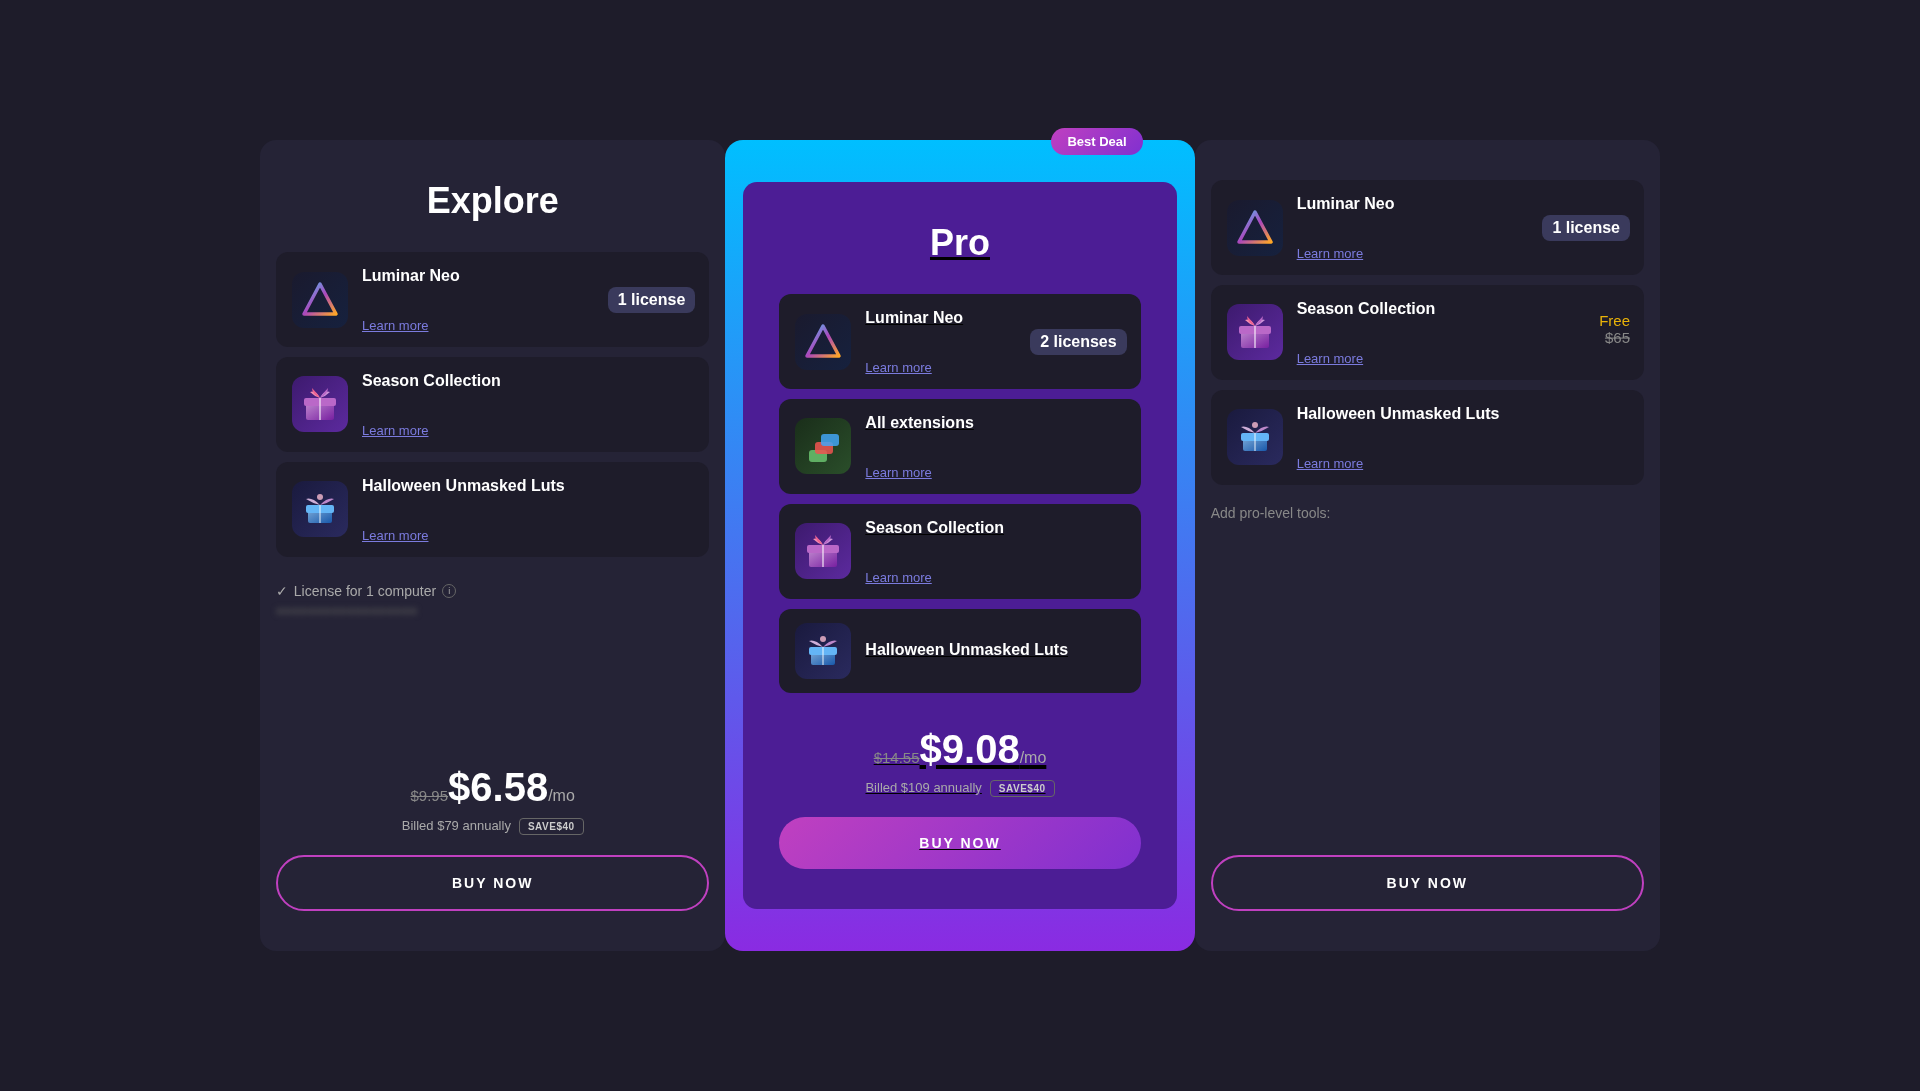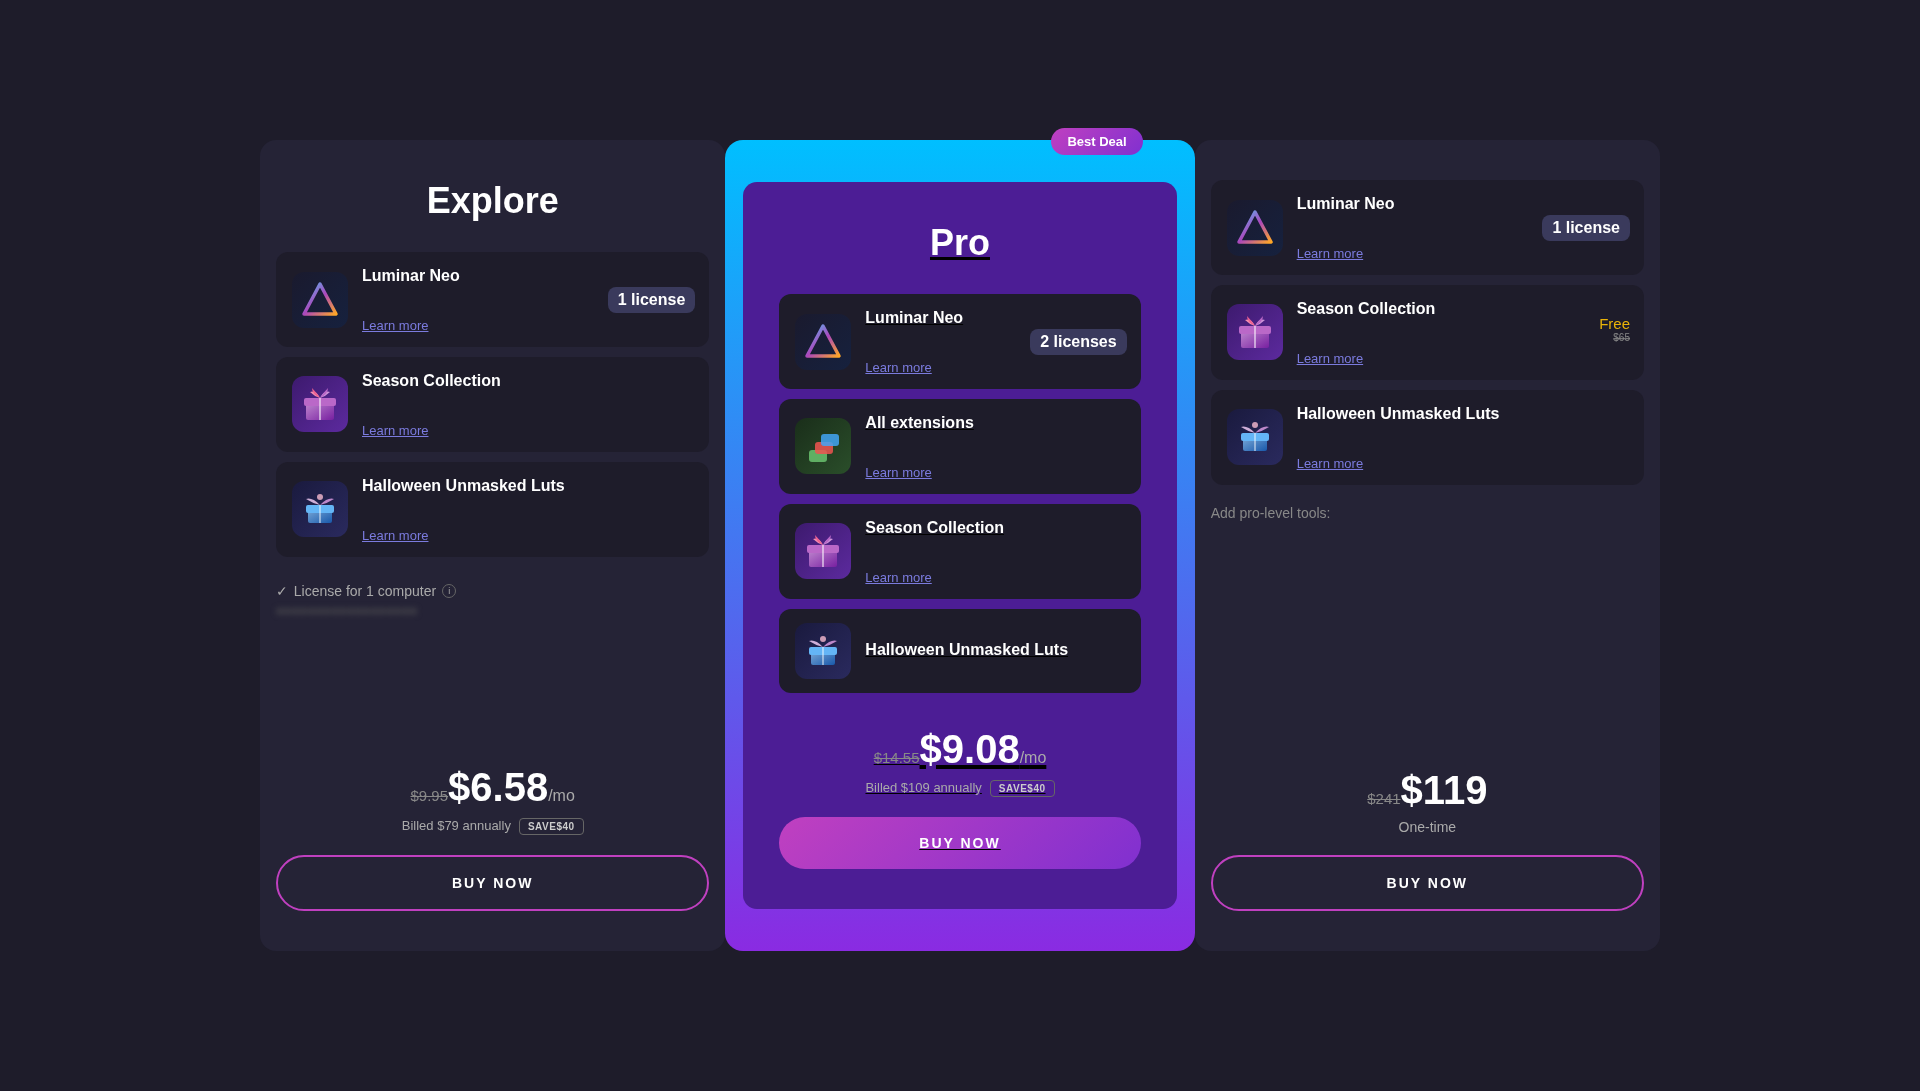--- a/index.html
+++ b/index.html
@@ -511,21 +511,21 @@
           <path d="M22 16 Q14 12 14 6 Q18 10 22 16" fill="#f06292"></path>
           <path d="M22 16 Q30 12 30 6 Q26 10 22 16" fill="#ba68c8"></path>
         </svg>
       </div>
       <div class="feature-info">
         <span class="feature-name">Season Collection</span>
         <span class="feature-link">Learn more</span>
       </div>
       <div style="position:absolute;right:14px;top:50%;transform:translateY(-60%);">
         <div style="color:#eab308;font-size:15px;font-weight:400;text-align:right;">Free</div>
-        <div style="color:#888;font-size:10px;text-decoration:line-through;text-align:right;">$65</div>
+        <div style="color:#888;font-size:15px;text-decoration:line-through;text-align:right;">$65</div>
       </div>
     </div>
 
     <div class="feature-item">
       <div class="feature-icon halloween">
         <svg width="44" height="44" viewBox="0 0 44 44">
           <defs>
             <linearGradient id="hg3" x1="0%" y1="0%" x2="100%" y2="100%">
               <stop offset="0%" style="stop-color:#90caf9"></stop>
               <stop offset="100%" style="stop-color:#1565c0"></stop>
@@ -542,23 +542,16 @@
       <div class="feature-info">
         <span class="feature-name">Halloween Unmasked Luts</span>
         <span class="feature-link">Learn more</span>
       </div>
     </div>
 
     <div class="add-pro-tools">Add pro-level tools:</div>
 
     <div class="spacer"></div>
 
-    <div class="pricing-section">
-      <div class="price-row">
-        <span class="old-price">$241</span>
-        <span class="lifetime-price">$119</span>
-      </div>
-      <div class="onetime-text">One-time</div>
-    </div>
     <button class="buy-button">BUY NOW</button>
   </div>
 
 </div>
 
 </body></html>

